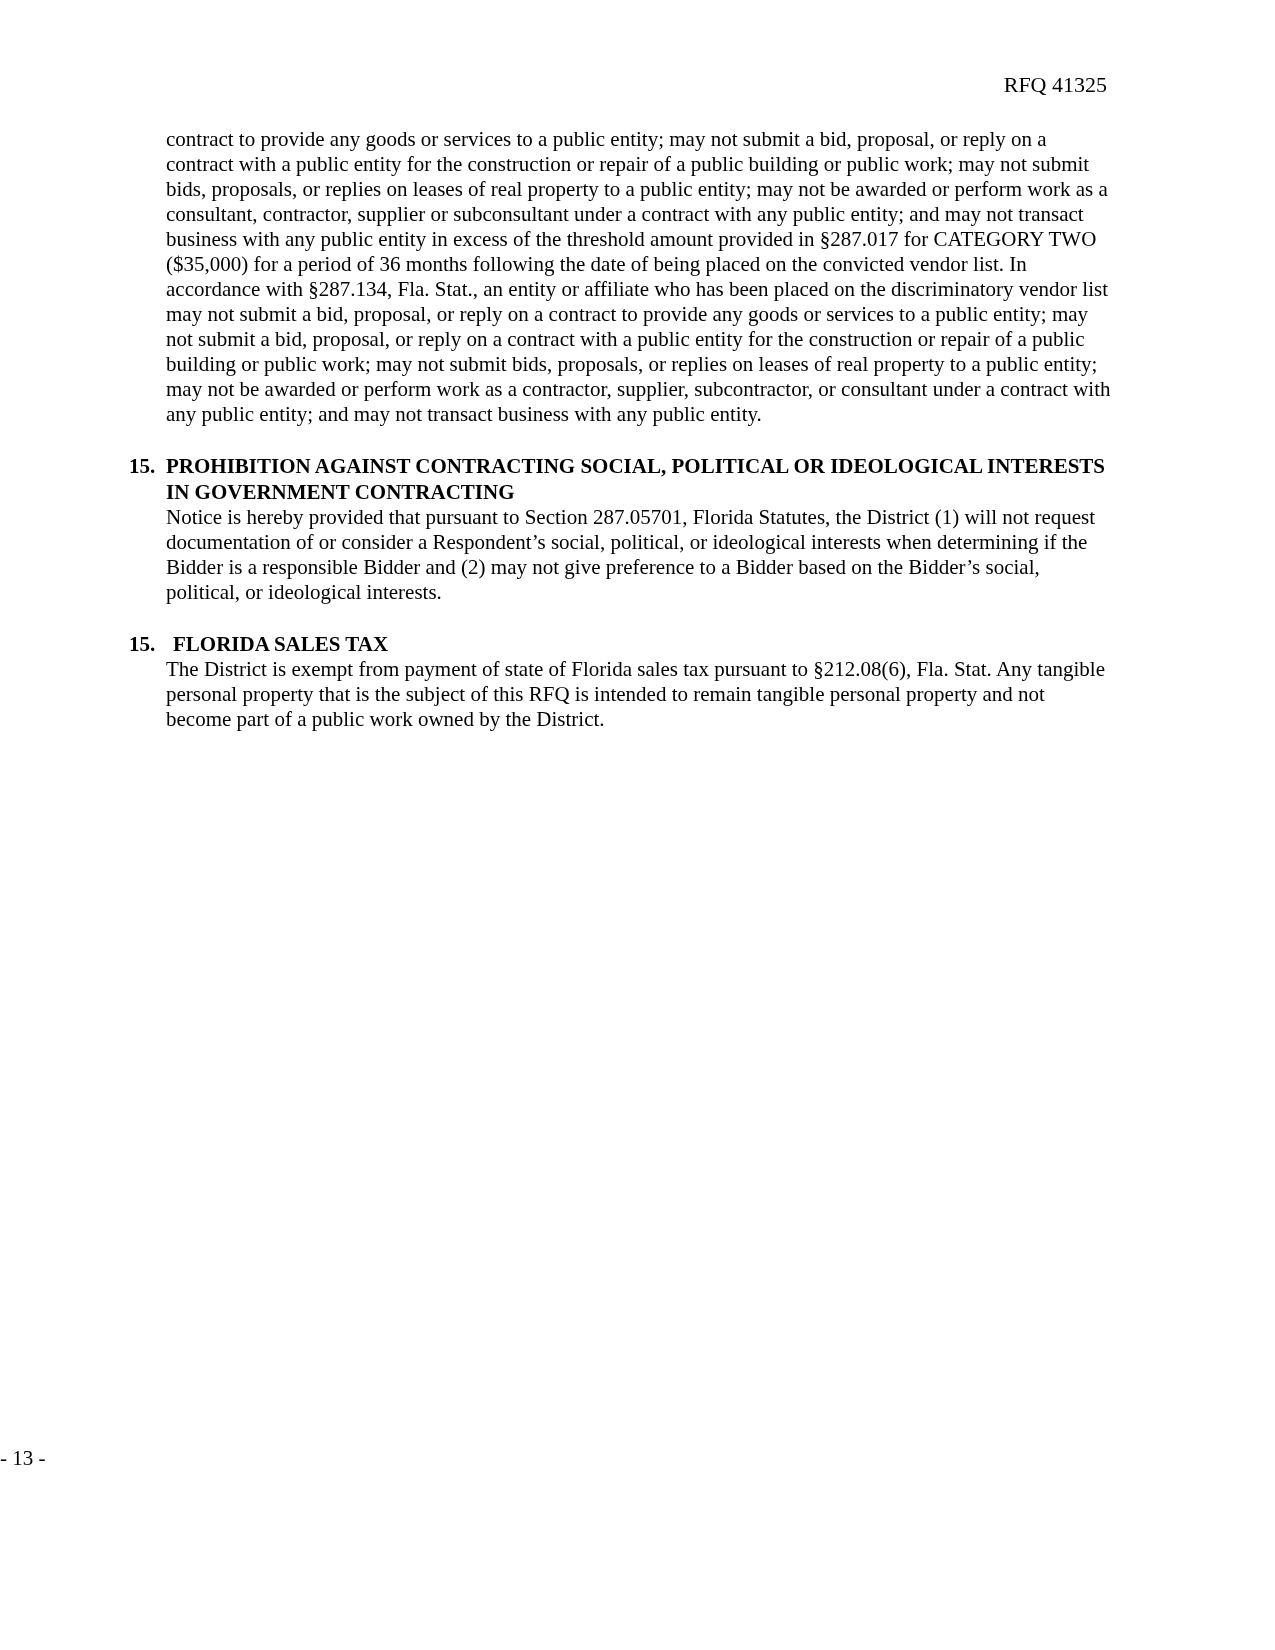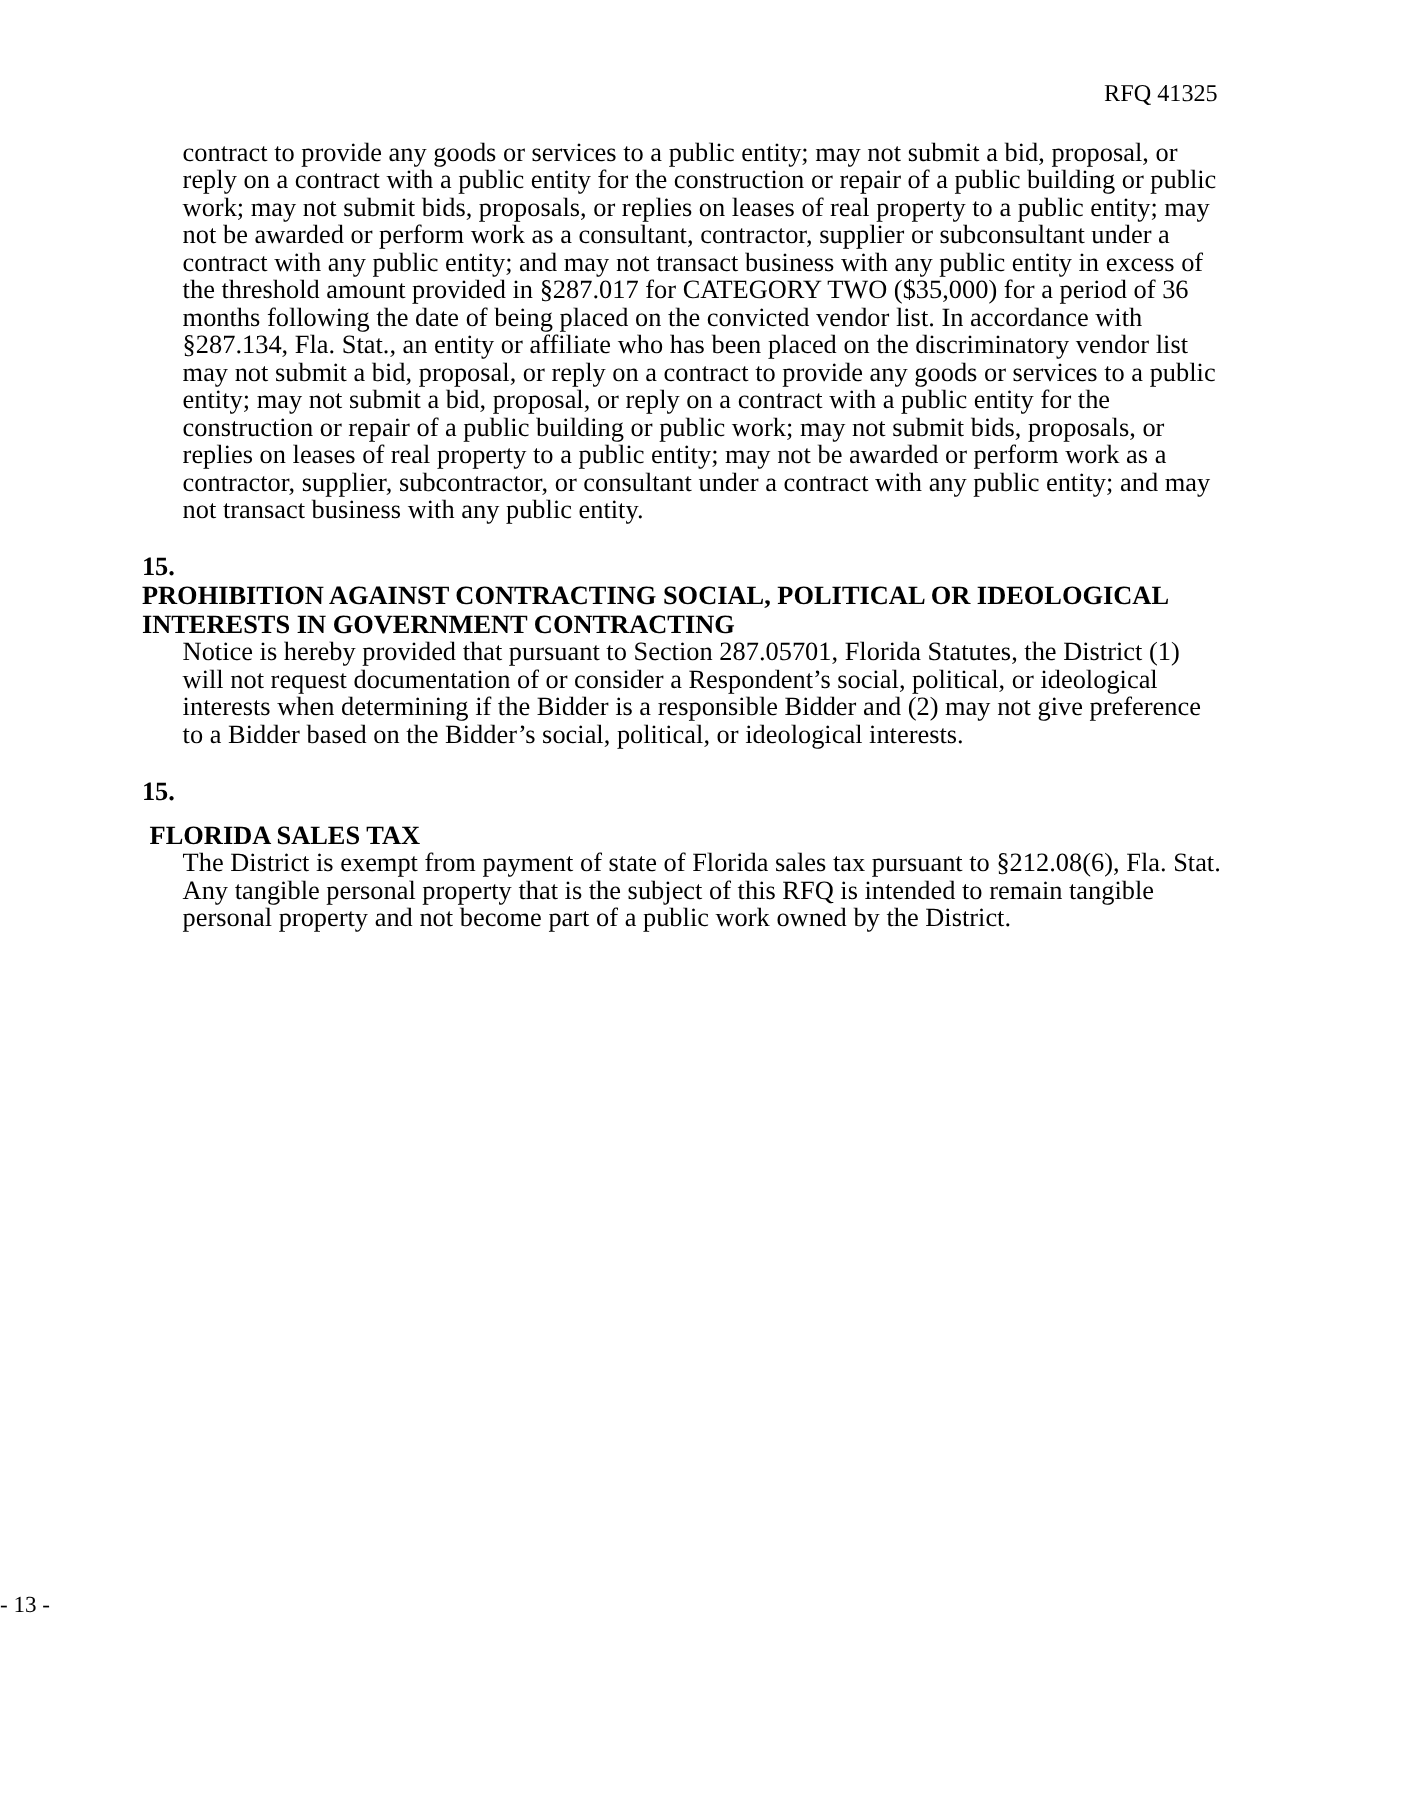--- a/index.html
+++ b/index.html
@@ -21,39 +21,38 @@
     top: 72px;
     right: 168px;
     font-size: 22px;
     line-height: 26px;
   }
   .content {
     position: absolute;
     top: 127px;
     left: 166px;
     width: 948px;
-    font-size: 24px;
+    font-size: 21px;
     line-height: 25px;
     text-align: left;
   }
   .para { margin: 0; }
   .section { margin-top: 26px; }
   .section-heading {
     display: flex;
     font-weight: bold;
     margin-left: -37px;
     line-height: 26px;
-    flex-direction: column;
   }
   .section-number {
     width: 37px;
     flex-shrink: 0;
   }
   .section-title { flex: 1; }
-  .section-florida .section-title { padding-left: 7px; margin-top: 14px; }
+  .section-florida .section-title { padding-left: 7px; }
   .section-body { margin-top: 0; }
   .footer-page-number {
     position: absolute;
     top: 1446px;
     left: 0;
     width: 100%;
     text-align: left;
     font-size: 21px;
     line-height: 25px;
   }

